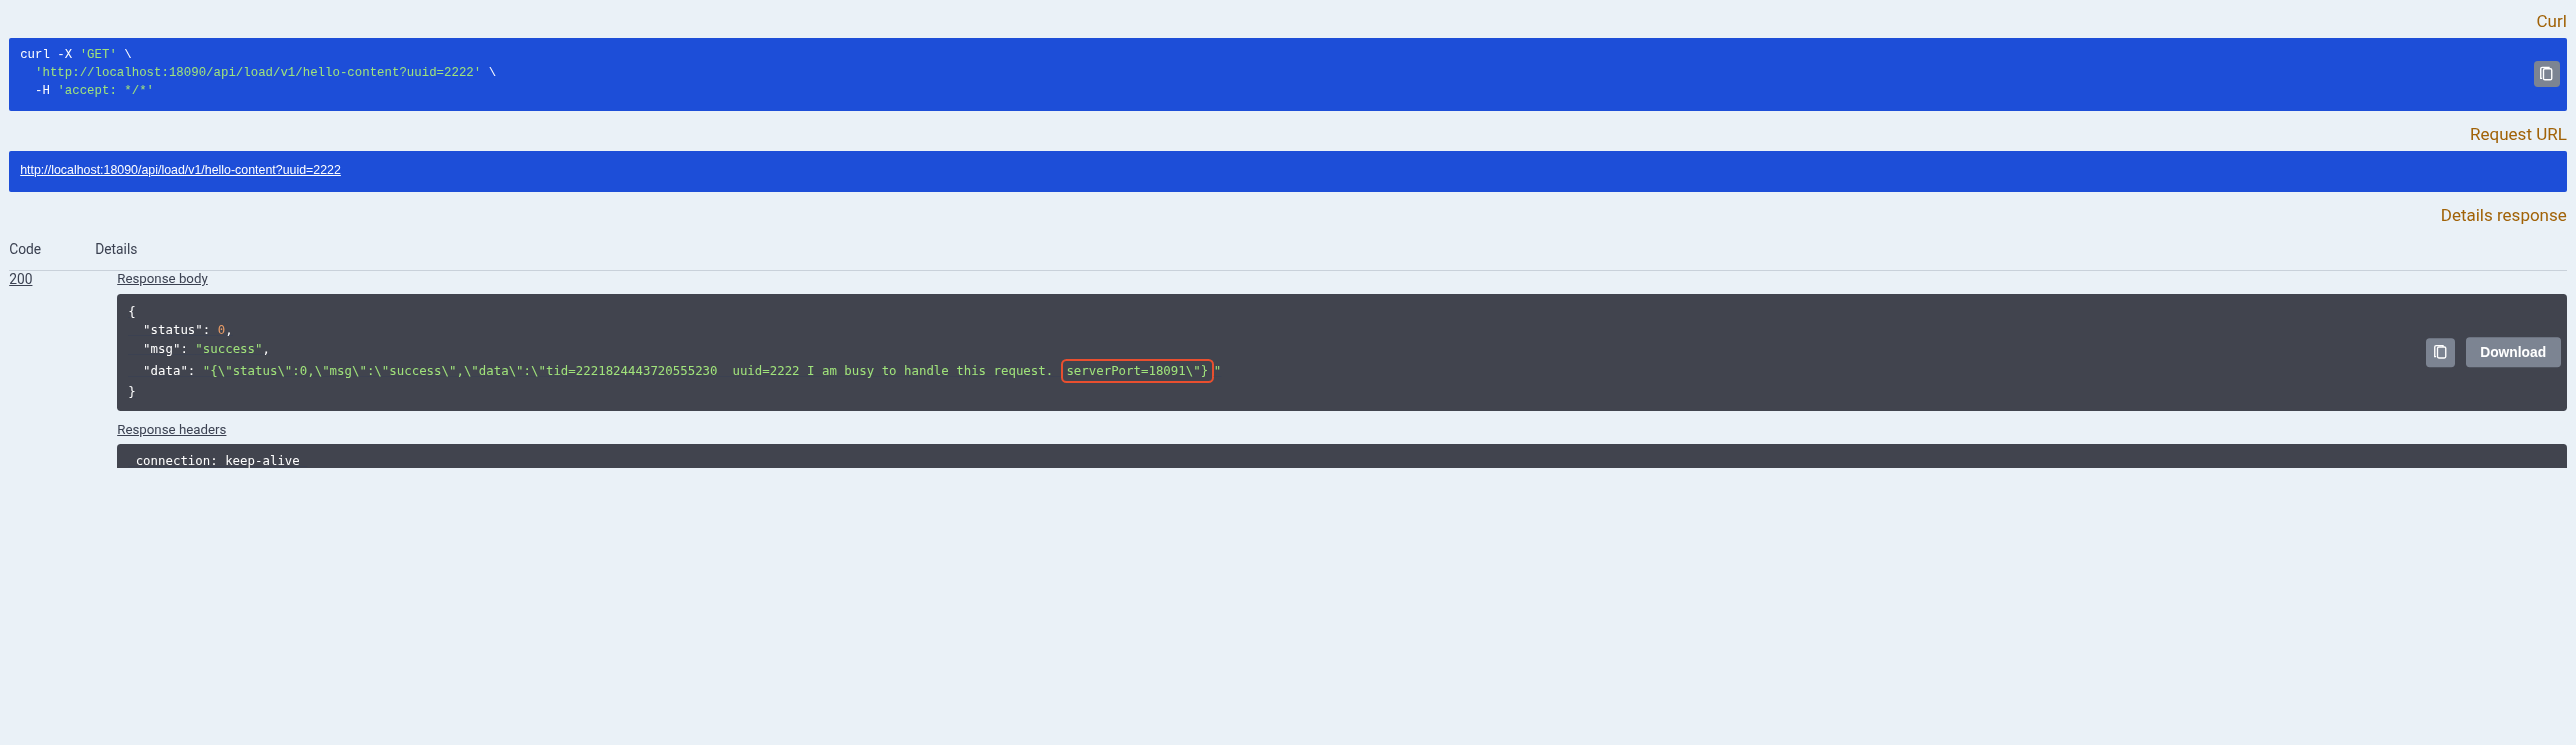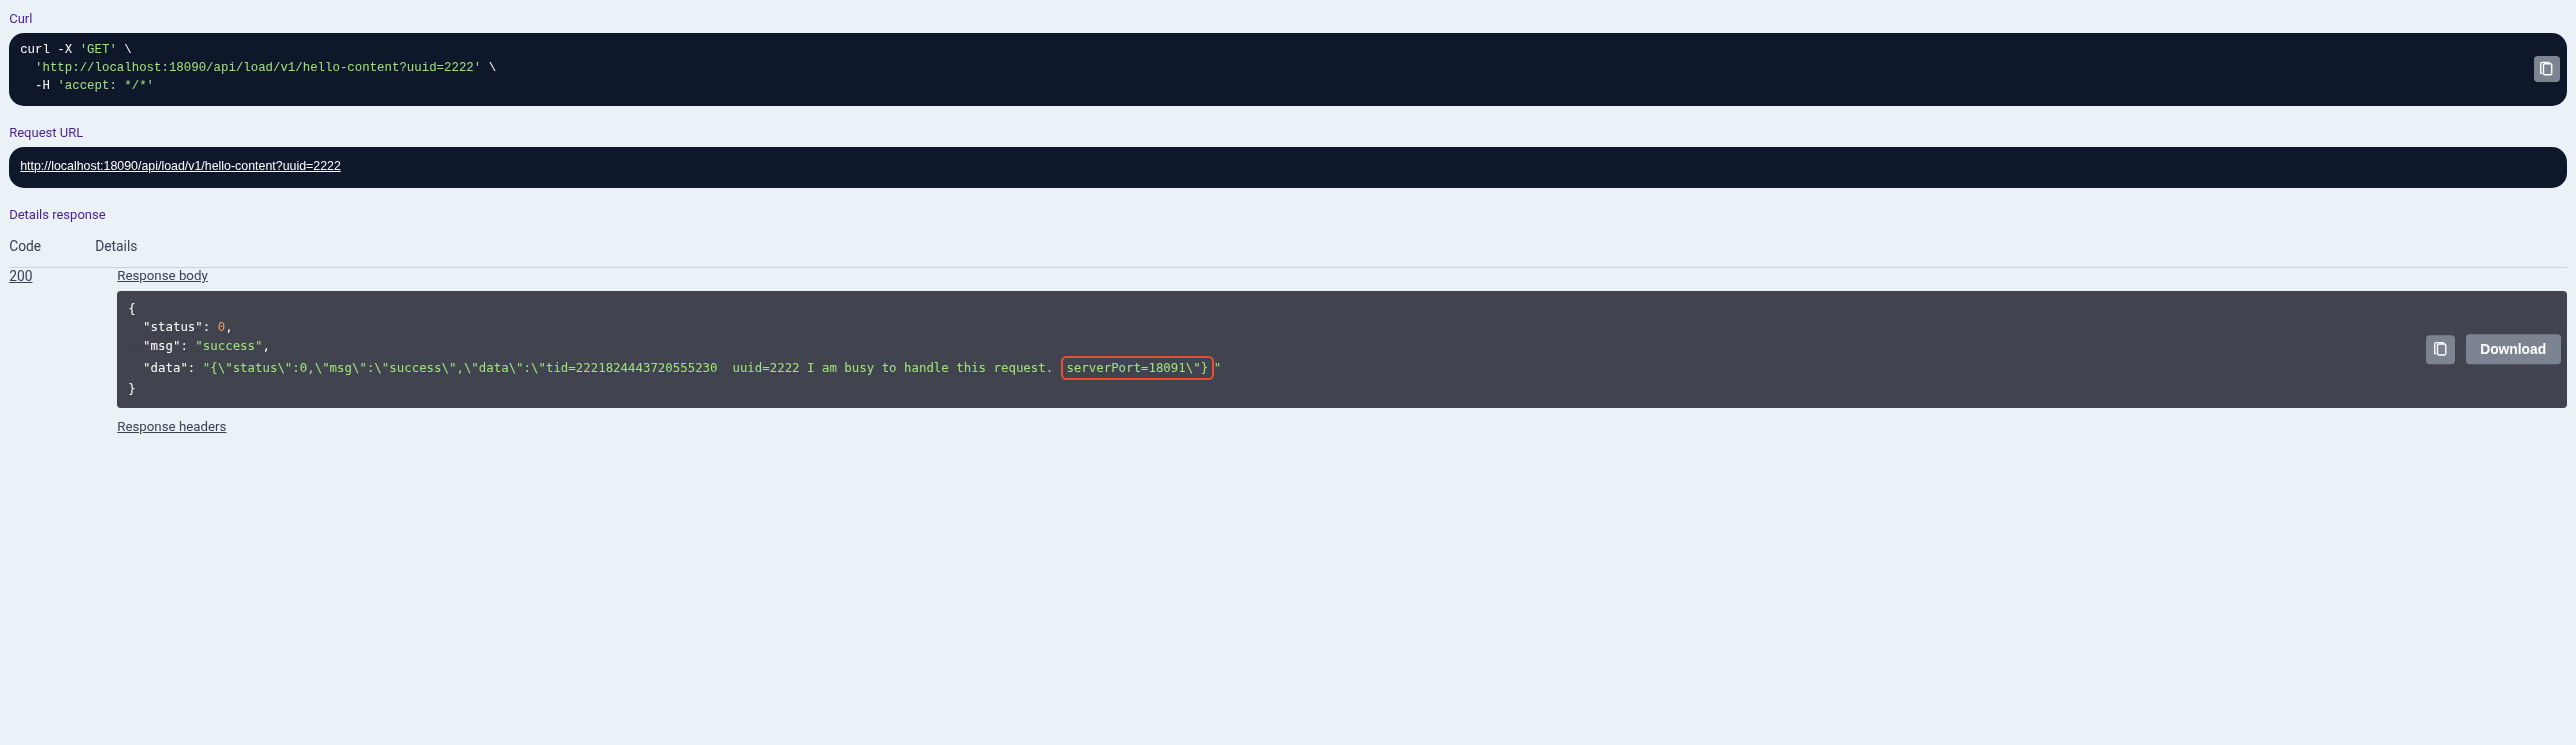--- a/index.html
+++ b/index.html
@@ -8,31 +8,32 @@
       padding: 0;
     }
     body {
       background: #eaf1f7;
       font-family: -apple-system, BlinkMacSystemFont, "Segoe UI", Roboto, sans-serif;
       color: #3b4151;
       padding: 9.2px;
       font-size: 13px;
     }
     .section-label {
-      font-size: 13px;
-      color: #4c1d95;
+      font-size: 17px;
+      color: #a16207;
       margin-bottom: 7.3px;
       margin-top: 1.8px;
+      text-align: right;
     }
     .code-block {
-      background: #0f172a;
-      border-radius: 15px;
+      background: #1d4ed8;
+      border-radius: 2px;
       padding: 9.2px 11px;
       position: relative;
-      margin-bottom: 19px;
+      margin-bottom: 13px;
       font-family: "SFMono-Regular", Consolas, "Liberation Mono", Menlo, monospace;
       font-size: 12.4px;
       line-height: 1.45;
       color: #fff;
       overflow: visible;
     }
     .code-block pre { white-space: pre; font-family: inherit; }
     .copy-btn {
       position: absolute;
       top: 50%;
@@ -175,16 +176,19 @@
               <rect x="8" y="4" width="12" height="16" rx="2"></rect>
               <path d="M16 4V2H6a2 2 0 0 0-2 2v14h2"></path>
             </svg>
         </button>
         <button class="download-btn">Download</button>
       </div>
     </div>
 
     <div class="sub-label">Response headers</div>
 
+    <div class="headers-block">
+      <pre><span class="code-white"> connection: keep-alive </span></pre>
+    </div>
 
   </div>
 </div>
 
 
 </body></html>

